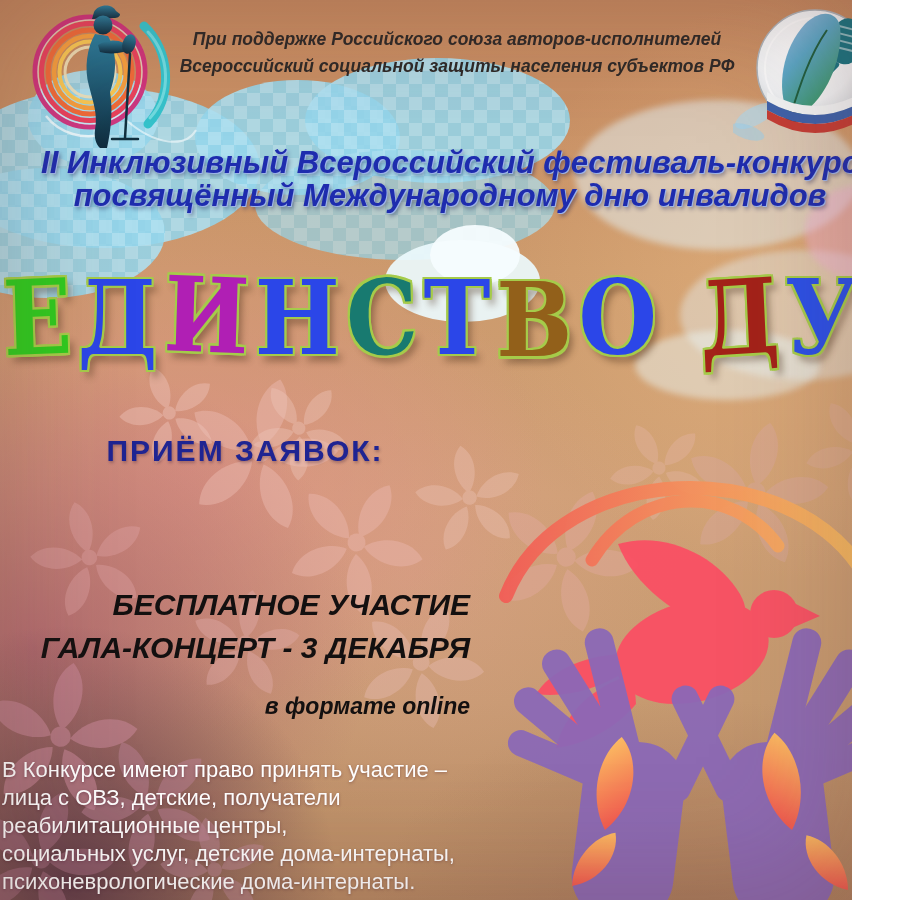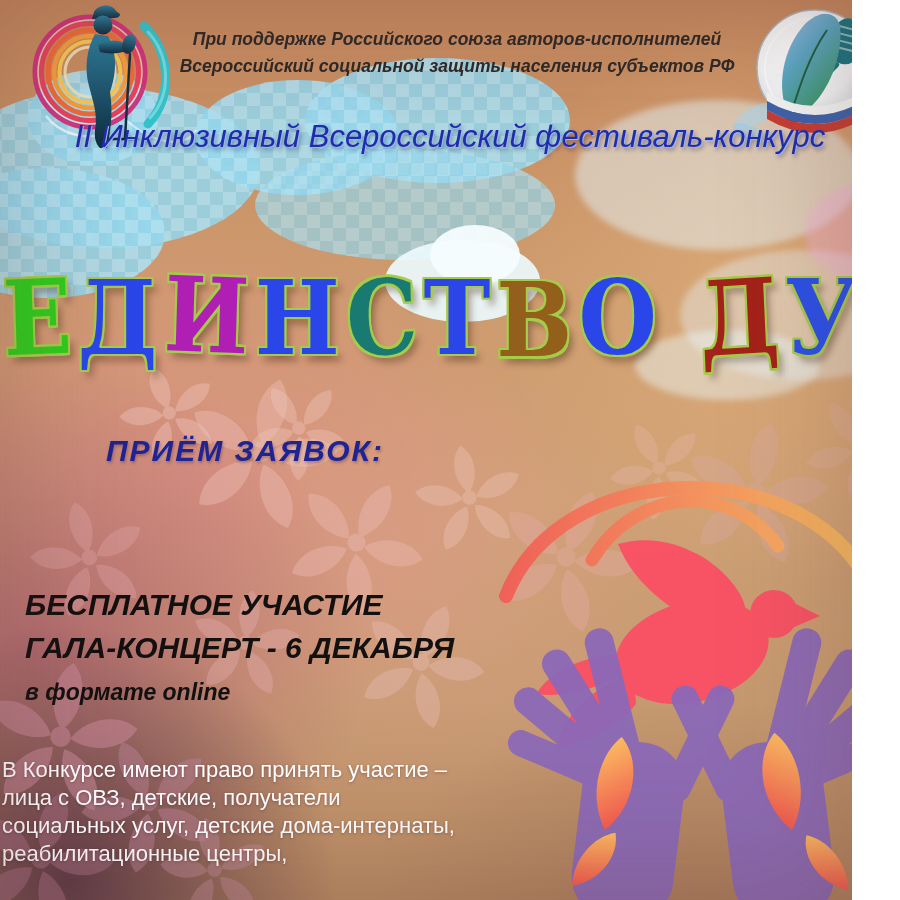--- a/index.html
+++ b/index.html
@@ -30,22 +30,22 @@
     background-size:26px 26px;
   }
   .soft{filter:blur(3px);}
 
   
   .support{
     position:absolute;left:168px;top:26px;width:578px;text-align:center;
     font-style:italic;font-weight:600;font-size:17.5px;line-height:1.55;color:#2e2927;
   }
   .fest{
-    position:absolute;left:20px;top:120px;width:860px;text-align:center;
-    font-style:italic;font-weight:400;font-size:31px;line-height:33px;color:#1e2cae;
+    position:absolute;left:20px;top:146px;width:860px;text-align:center;
+    font-style:italic;font-weight:700;font-size:31px;line-height:33px;color:#1e2cae;
     text-shadow:1px 1px 0 #9db4e8, 2px 3px 4px rgba(20,20,70,.45);
   }
   .main-title{
     position:absolute;left:0;top:262px;width:900px;text-align:center;
     font-family:"DejaVu Serif",serif;font-weight:bold;font-size:90px;line-height:96px;
     transform:scaleY(1.15);transform-origin:center top;white-space:nowrap;
   }
   .main-title .letter{
     display:inline-block;margin:0 3px;
     text-shadow:
@@ -55,29 +55,29 @@
   }
   .main-title .letter:nth-child(1){transform:rotate(-2deg);}
   .main-title .letter:nth-child(3){transform:rotate(2deg) translateY(-2px);}
   .main-title .letter:nth-child(5){transform:rotate(-2deg);}
   .main-title .letter:nth-child(7){transform:translateY(2px);}
   .main-title .letter:nth-child(10){transform:rotate(-3deg);}
   .main-title .letter:nth-child(12){transform:rotate(2deg);}
   .main-title .space{width:30px;}
   .apply{
     position:absolute;left:40px;top:428px;width:410px;text-align:center;
-    font-style:italic;font-weight:800;font-size:30px;line-height:1.5;color:#1f2492;
+    font-weight:800;font-size:30px;line-height:1.5;color:#1f2492;
     letter-spacing:2px;text-shadow:1px 2px 3px rgba(40,20,50,.3);
   }
   .free{
-    position:absolute;left:25px;top:584px;width:445px;text-align:left;
+    position:absolute;left:25px;top:584px;width:445px;text-align:right;
     font-style:italic;font-weight:800;color:#131010;
   }
   .free .big{font-size:30px;line-height:1.42;}
-  .free .fmt{font-size:23px;margin-top:10px;}
+  .free .fmt{font-size:23px;margin-top:24px;}
   .elig{
     position:absolute;left:2px;top:756px;width:472px;text-align:left;
     font-size:22px;line-height:1.27;color:#ffffff;font-weight:400;
     text-shadow:0 1px 3px rgba(70,25,45,.4);
   }
 </style>
 </head>
 <body>
 
 <div class="poster">
@@ -254,35 +254,37 @@
     <path d="M34,106 Q82,134 130,106 L130,115 Q82,143 34,115 Z" fill="#c43d35"></path>
   </svg>
 
   <div class="support">
       <div>При поддержке Российского союза авторов-исполнителей</div>
       <div>Всероссийский социальной защиты населения субъектов РФ</div>
     </div>
 
   <div class="fest">
       <div>II Инклюзивный Всероссийский фестиваль-конкурс</div>
+      <div>посвящённый Международному дню инвалидов</div>
     </div>
 
   <div class="main-title"><span class="letter" style="color: rgb(47, 203, 31);">Е</span><span class="letter" style="color: rgb(43, 70, 232);">Д</span><span class="letter" style="color: rgb(176, 31, 180);">И</span><span class="letter" style="color: rgb(43, 70, 232);">Н</span><span class="letter" style="color: rgb(24, 122, 112);">С</span><span class="letter" style="color: rgb(43, 70, 232);">Т</span><span class="letter" style="color: rgb(146, 96, 26);">В</span><span class="letter" style="color: rgb(43, 70, 232);">О</span><span class="letter space"> </span><span class="letter" style="color: rgb(163, 34, 25);">Д</span><span class="letter" style="color: rgb(43, 80, 232);">У</span><span class="letter" style="color: rgb(138, 45, 173);">Ш</span></div>
 
   <div class="apply">
     <div>ПРИЁМ ЗАЯВОК:</div>
   </div>
 
   <div class="free">
     <div class="big">БЕСПЛАТНОЕ УЧАСТИЕ</div>
-    <div class="big">ГАЛА-КОНЦЕРТ - 6 ДЕКАБРЯ</div>
+    <div class="big">ГАЛА-КОНЦЕРТ - 3 ДЕКАБРЯ</div>
     <div class="fmt">в формате online</div>
   </div>
 
   <div class="elig">
       <div>В Конкурсе имеют право принять участие –</div>
       <div>лица с ОВЗ, детские, получатели</div>
+      <div>реабилитационные центры,</div>
       <div>социальных услуг, детские дома-интернаты,</div>
-      <div>реабилитационные центры,</div>
+      <div>психоневрологические дома-интернаты.</div>
     </div>
 
   <div class="vignette"></div>
 </div>
 
 </body></html>

